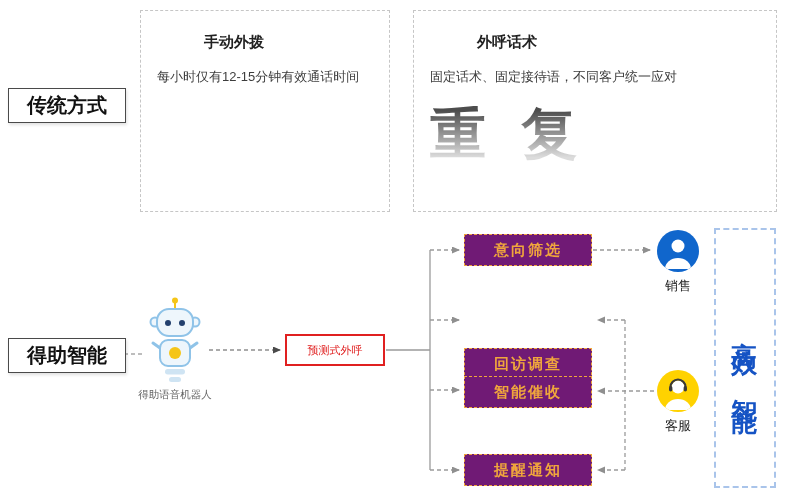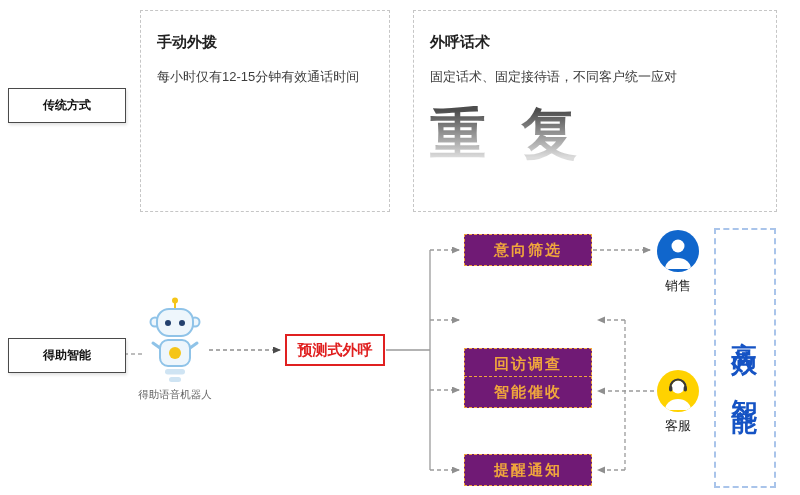--- a/index.html
+++ b/index.html
@@ -3,31 +3,31 @@
 <meta charset="utf-8">
 <style>
   html,body{margin:0;padding:0;background:#ffffff;font-family:"Liberation Sans",sans-serif;}
   .canvas{position:relative;width:800px;height:495px;background:#ffffff;overflow:hidden;}
   .overlay{position:absolute;left:0;top:0;pointer-events:none;}
 
   .tag-box{
     position:absolute;left:8px;width:116px;height:33px;
     border:1.5px solid #4a4a4a;background:#fff;
     display:flex;align-items:center;justify-content:center;
-    font-size:12px;font-weight:bold;color:#111;
+    font-size:20px;font-weight:bold;color:#111;
     box-shadow:1px 2px 3px rgba(0,0,0,0.12);
   }
 
   .panel{
     position:absolute;top:10px;height:202px;box-sizing:border-box;
     border:1.5px dashed #c6c6c6;background:#fff;padding:22px 16px;
   }
   .panel-1{left:140px;width:250px;}
   .panel-2{left:413px;width:364px;}
-  .panel-title{font-size:15px;font-weight:bold;color:#222;margin-bottom:16px;}
+  .panel-title{font-size:15px;font-weight:bold;color:#222;margin-bottom:16px;margin-left:47px;}
   .panel-desc{font-size:13px;color:#3d3d3d;margin-bottom:20px;white-space:nowrap;}
   .panel-big{
     font-size:56px;font-weight:bold;letter-spacing:10px;line-height:1;
     color:#9a9a9a;
   }
   @supports (-webkit-background-clip:text){
     .panel-big{
       background:linear-gradient(180deg,#4d4d4d 8%,#dcdcdc 92%);
       -webkit-background-clip:text;background-clip:text;color:transparent;
     }
@@ -36,21 +36,21 @@
   .robot-wrap{position:absolute;left:145px;top:295px;width:60px;height:88px;}
   .robot-caption{
     position:absolute;left:120px;top:388px;width:110px;text-align:center;
     font-size:10.5px;color:#666;
   }
 
   .core-box{
     position:absolute;left:285px;top:334px;width:100px;height:32px;box-sizing:border-box;
     border:2px solid #e02020;background:#fff;color:#e02020;
     display:flex;align-items:center;justify-content:center;
-    font-size:15px;font-weight:bold;
+    font-size:11px;font-weight:normal;
   }
 
   .branch-box{
     position:absolute;left:464px;width:128px;height:32px;box-sizing:border-box;
     border:1.5px dashed #f0a63c;background:#701a75;color:#f0a63c;
     display:flex;align-items:center;justify-content:center;
     font-size:15px;font-weight:bold;letter-spacing:2px;
   }
 
   .avatar{position:absolute;width:44px;height:44px;}

